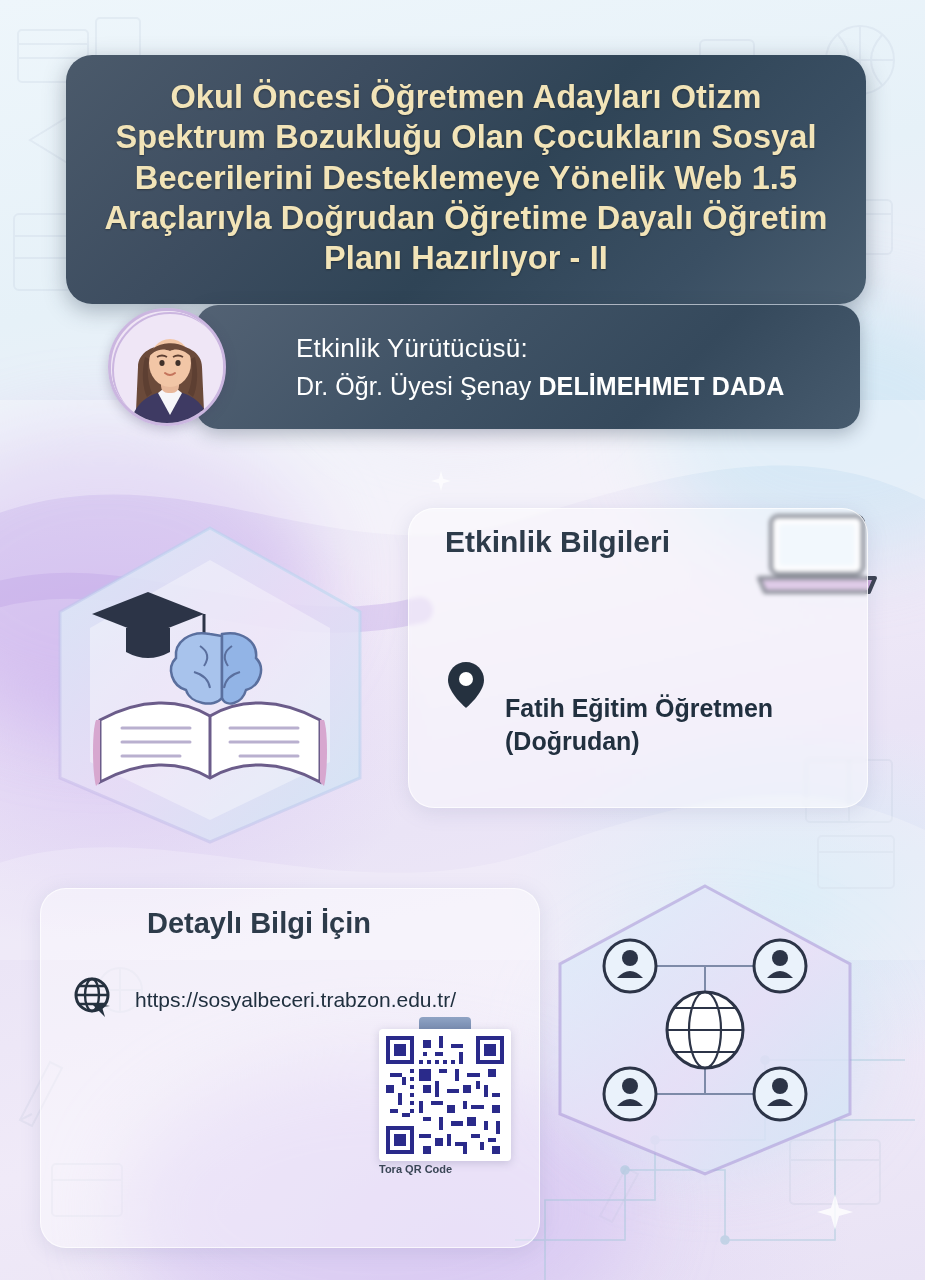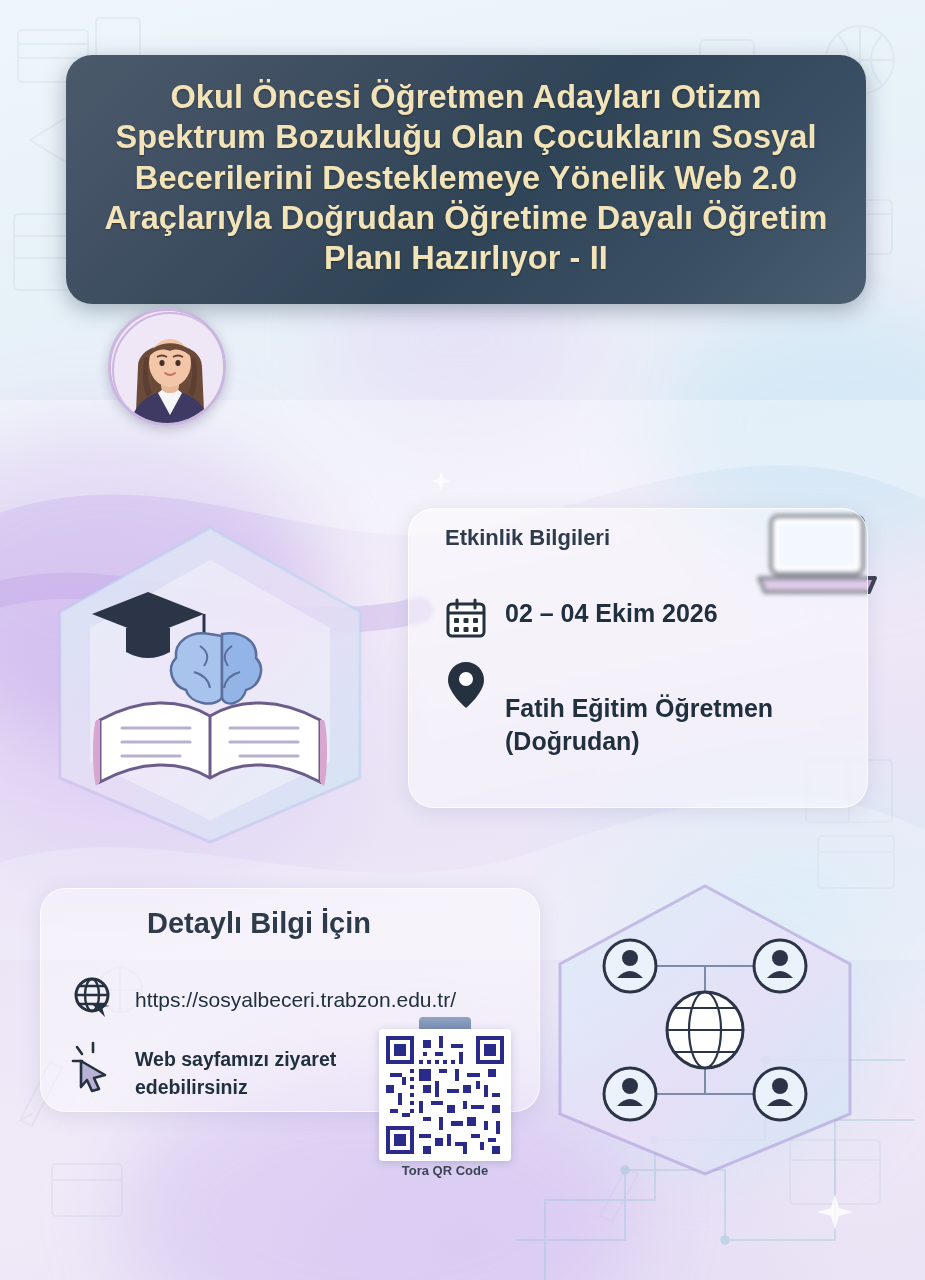--- a/index.html
+++ b/index.html
@@ -118,41 +118,41 @@
     height: 300px;
     border-radius: 26px;
     background: rgba(255,255,255,.42);
     border: 1px solid rgba(255,255,255,.7);
     box-shadow: 0 4px 20px rgba(120,130,170,.18);
     backdrop-filter: blur(2px);
   }
   .info-card h2 {
     position: absolute;
     left: 36px; top: 16px;
-    font-size: 22px;
+    font-size: 30px;
     font-weight: 700;
     color: #2d3b4a;
   }
   .info-row { position: absolute; display: flex; align-items: flex-start; gap: 18px; }
   .info-row.date { left: 36px; top: 88px; }
   .info-row.place { left: 36px; top: 150px; }
   .info-row .txt {
     font-size: 25px;
     font-weight: 700;
     color: #21303f;
     line-height: 1.32;
   }
 
   
   .detail-card {
     position: absolute;
     left: 40px;
     top: 888px;
     width: 500px;
-    height: 224px;
+    height: 360px;
     border-radius: 26px;
     background: rgba(255,255,255,.40);
     border: 1px solid rgba(255,255,255,.7);
     box-shadow: 0 4px 20px rgba(120,130,170,.18);
   }
   .detail-card h2 {
     position: absolute;
     left: 106px; top: 18px;
     font-size: 29px;
     font-weight: 700;
@@ -192,22 +192,21 @@
     background: #fff;
     border-radius: 4px;
     box-shadow: 0 2px 8px rgba(90,90,130,.25);
     padding: 7px;
   }
   .qr-caption {
     position: absolute;
     left: 338px;
     top: 274px;
     width: 132px;
-    text-align: center;
-    font-size: 13px;
+    font-size: 11px;
     color: #3a4656;
     font-weight: 700;
   }
   .qr-clip {
     position: absolute;
     left: 378px; top: 128px;
     width: 52px; height: 18px;
     background: linear-gradient(#8fa3c4, #6f84a8);
     border-radius: 4px 4px 2px 2px;
   }
@@ -278,23 +277,29 @@
       <path d="M10 300 H120 V230 H220 V300 H330 V180 H410"></path>
       <path d="M40 340 V260 H150 V200 H260 V120 H400"></path>
       <circle cx="120" cy="230" r="4" fill="#9fc6d8"></circle>
       <circle cx="220" cy="300" r="4" fill="#9fc6d8"></circle>
       <circle cx="260" cy="120" r="4" fill="#9fc6d8"></circle>
       <circle cx="150" cy="200" r="4" fill="#9fc6d8"></circle>
     </g>
   </svg>
 
   <div class="title-banner">
-    <div class="title-text">Okul Öncesi Öğretmen Adayları Otizm Spektrum Bozukluğu Olan Çocukların Sosyal Becerilerini Desteklemeye Yönelik Web 2.0 Araçlarıyla Doğrudan Öğretime Dayalı Öğretim Planı Hazırlıyor - II</div>
-  </div>
-
+    <div class="title-text">Okul Öncesi Öğretmen Adayları Otizm Spektrum Bozukluğu Olan Çocukların Sosyal Becerilerini Desteklemeye Yönelik Web 1.5 Araçlarıyla Doğrudan Öğretime Dayalı Öğretim Planı Hazırlıyor - II</div>
+  </div>
+
+  <div class="presenter-bar">
+    <div class="line1">Etkinlik Yürütücüsü:</div>
+    <div class="line2">
+      <span>Dr. Öğr. Üyesi Şenay </span><b>DELİMEHMET DADA</b>
+    </div>
+  </div>
 
   <div class="avatar">
     <svg viewBox="0 0 118 118" width="118" height="118" aria-hidden="true">
       <defs>
         <clipPath id="avclip">
             <circle cx="59" cy="59" r="59"></circle>
           </clipPath>
       </defs>
       <g clip-path="url(#avclip)">
         <rect width="118" height="118" fill="#efe6f6"></rect>
@@ -368,38 +373,20 @@
     <svg viewBox="0 0 120 92" width="120" height="92" aria-hidden="true">
       <rect x="14" y="8" width="92" height="58" rx="7" fill="#fdfdff" stroke="#3a4050" stroke-width="4"></rect>
       <rect x="22" y="16" width="76" height="42" rx="3" fill="#e9f3fb"></rect>
       <path d="M2 70 H118 L112 84 H8 Z" fill="#c9a6d8" stroke="#3a4050" stroke-width="4" stroke-linejoin="round"></path>
     </svg>
   </div>
 
   <div class="info-card">
     <h2>Etkinlik Bilgileri</h2>
 
-    <div class="info-row date">
-      <span>
-        <svg width="42" height="42" viewBox="0 0 42 42" aria-hidden="true">
-          <rect x="3" y="7" width="36" height="32" rx="4" fill="#fff" stroke="#25313f" stroke-width="3"></rect>
-          <path d="M3 16 H39" stroke="#25313f" stroke-width="3"></path>
-          <path d="M12 3 v8 M30 3 v8" stroke="#25313f" stroke-width="3" stroke-linecap="round"></path>
-          <g fill="#25313f">
-            <rect x="9" y="21" width="5" height="5" rx="1"></rect>
-            <rect x="18.5" y="21" width="5" height="5" rx="1"></rect>
-            <rect x="28" y="21" width="5" height="5" rx="1"></rect>
-            <rect x="9" y="30" width="5" height="5" rx="1"></rect>
-            <rect x="18.5" y="30" width="5" height="5" rx="1"></rect>
-            <rect x="28" y="30" width="5" height="5" rx="1"></rect>
-          </g>
-        </svg>
-      </span>
-      <span class="txt">02 – 04 Ekim 2026</span>
-    </div>
 
     <div class="info-row place">
       <span>
         <svg width="42" height="52" viewBox="0 0 42 52" aria-hidden="true">
           <path d="M21 3 C11 3, 3 11, 3 21 C3 34, 21 49, 21 49 C21 49, 39 34, 39 21 C39 11, 31 3, 21 3 Z" fill="#25313f"></path>
           <circle cx="21" cy="20" r="7" fill="#ffffff"></circle>
         </svg>
       </span>
       <span class="txt">
         <br>
@@ -417,36 +404,20 @@
         <svg width="46" height="46" viewBox="0 0 46 46" aria-hidden="true">
           <circle cx="21" cy="20" r="16" fill="none" stroke="#25313f" stroke-width="3"></circle>
           <ellipse cx="21" cy="20" rx="7" ry="16" fill="none" stroke="#25313f" stroke-width="2.4"></ellipse>
           <path d="M5 20 H37 M8 11 H34 M8 29 H34" stroke="#25313f" stroke-width="2.4"></path>
           <path d="M20 28 L34 42 L31 32 L39 31 Z" fill="#25313f"></path>
         </svg>
       </span>
       <span class="url-text">https://sosyalbeceri.trabzon.edu.tr/</span>
     </div>
 
-    <div class="visit-row">
-      <span>
-        <svg width="46" height="52" viewBox="0 0 46 52" aria-hidden="true">
-          <g stroke="#25313f" stroke-width="2.6" stroke-linecap="round">
-            <path d="M6 6 L11 13"></path>
-            <path d="M22 2 L22 11"></path>
-            <path d="M2 20 L11 20"></path>
-          </g>
-          <path d="M10 20 L34 34 L23 37 L28 48 L21 50 L16 39 L10 46 Z" fill="#b8b2d6" stroke="#25313f" stroke-width="2.6" stroke-linejoin="round"></path>
-        </svg>
-      </span>
-      <span class="visit-text">
-        <span>Web sayfamızı ziyaret</span><br>
-        <span>edebilirsiniz</span>
-      </span>
-    </div>
 
     <div class="qr-clip"></div>
     <div class="qr-box">
       <svg viewBox="0 0 29 29" width="118" height="118" shape-rendering="crispEdges" aria-hidden="true">
         <rect width="29" height="29" fill="#fff"></rect>
         <g fill="#2a2a8a">
 
           <rect x="0" y="0" width="7" height="1"></rect>
             <rect x="0" y="6" width="7" height="1"></rect>
           <rect x="0" y="0" width="1" height="7"></rect>

